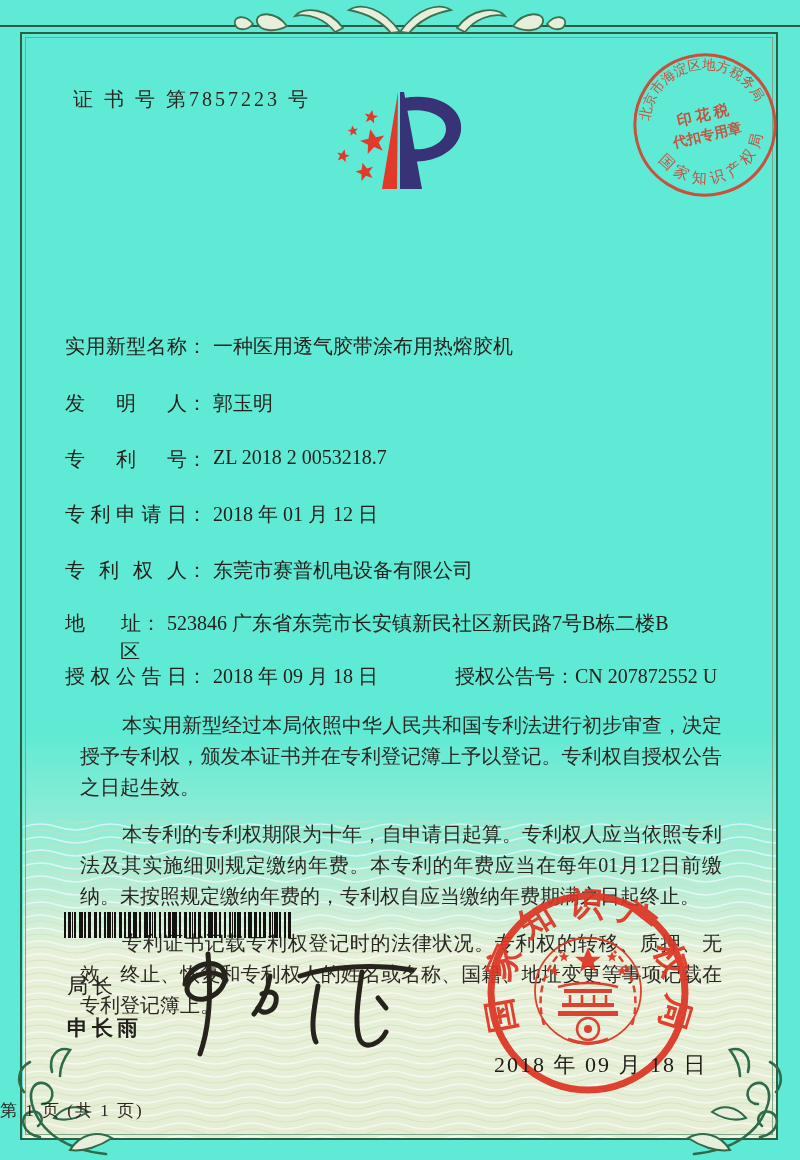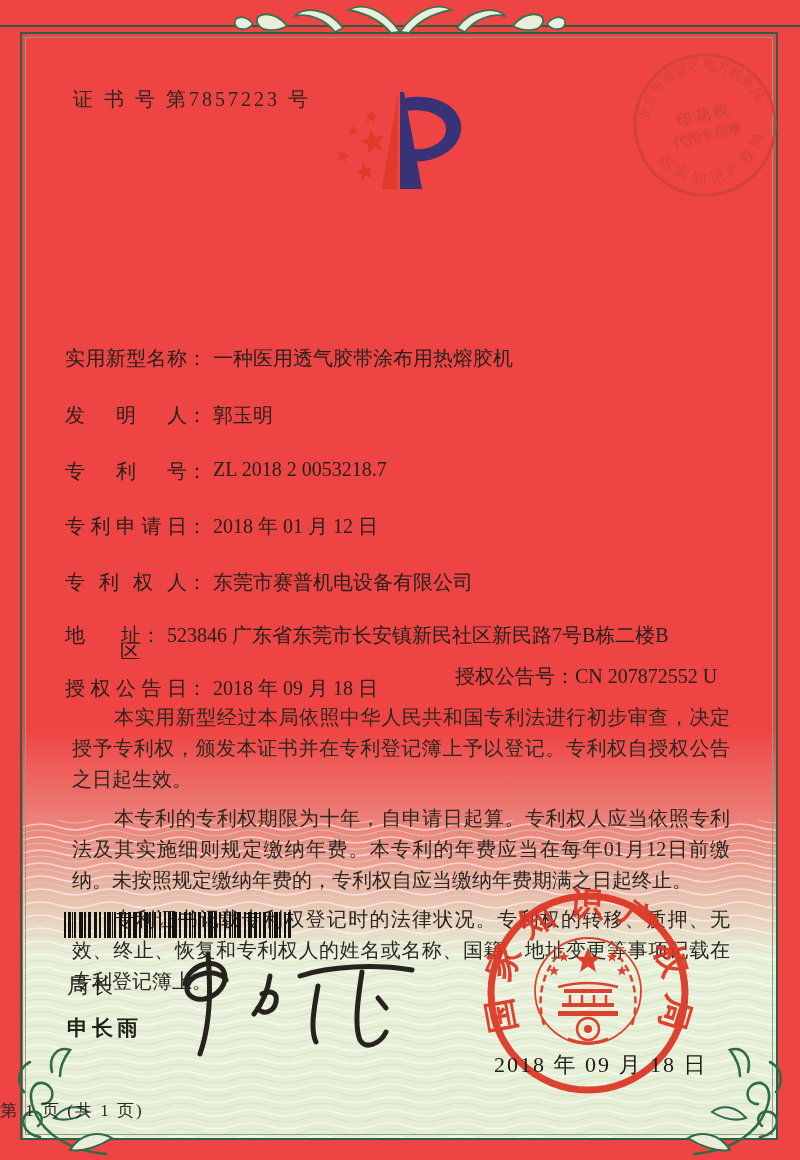--- a/index.html
+++ b/index.html
@@ -1,17 +1,17 @@
 <!DOCTYPE html>
 <html><head>
 <meta charset="utf-8">
 <style>
   html,body{margin:0;padding:0;}
   body{width:800px;height:1160px;font-family:"Liberation Serif","DejaVu Serif",serif;}
-  .page{position:relative;width:800px;height:1160px;background:#ef4444;overflow:hidden;}
+  .page{position:relative;width:800px;height:1160px;background:#5eead4;overflow:hidden;}
 
   
   .green-zone{position:absolute;left:23px;top:730px;width:754px;height:409px;
     background:linear-gradient(180deg,rgba(231,239,216,0) 0%,rgba(231,239,216,.45) 28%,#e8f0d9 55%,#e5eed5 100%);z-index:1;}
   .waves{position:absolute;left:23px;top:820px;width:754px;height:319px;z-index:2;opacity:.8;}
 
   
   .frame{position:absolute;left:20px;top:32px;width:754px;height:1104px;border:2px solid #2c5f46;z-index:3;pointer-events:none;}
   .frame .inner{position:absolute;left:3px;top:3px;right:3px;bottom:3px;border:1px solid #7fa68d;}
   .top-rule{position:absolute;left:0;top:25px;width:800px;height:2px;background:#2c5c43;z-index:3;}
@@ -26,30 +26,30 @@
   .doc-title{position:absolute;left:0;top:218px;width:800px;text-align:center;font-size:44px;font-weight:bold;letter-spacing:9px;color:#18140f;}
 
   
   .logo{position:absolute;left:330px;top:84px;width:140px;height:112px;}
 
   
   .tax-stamp{position:absolute;left:630px;top:50px;width:150px;height:150px;transform:rotate(-13deg);opacity:.92;}
   .tax-stamp text{fill:#d04532;font-family:"Liberation Serif",serif;}
 
   
-  .field-row{position:absolute;left:65px;display:flex;align-items:flex-start;font-size:20px;white-space:nowrap;margin-top:12px;}
+  .field-row{position:absolute;left:65px;display:flex;align-items:flex-start;font-size:20px;white-space:nowrap;}
   .field-row .lbl{display:inline-block;width:122px;text-align:justify;text-align-last:justify;}
   .field-row .lbl.narrow{width:76px;}
   .field-row .colon{display:inline-block;}
   .field-row .val{display:inline-block;margin-left:6px;}
   .addr-line2{position:absolute;left:120px;top:638px;font-size:20px;}
   .grant-right{position:absolute;left:455px;top:663px;font-size:20px;white-space:nowrap;}
 
   .paras{position:absolute;left:64px;top:694px;width:674px;font-size:20px;line-height:31px;text-align:justify;color:#2b2721;}
-  .paras p{margin:8px;text-indent:2.1em;}
+  .paras p{margin:16px;text-indent:2.1em;}
 
   .barcode{position:absolute;left:64px;top:912px;width:230px;height:26px;z-index:5;
     background-image:
       repeating-linear-gradient(90deg,#14120e 0 2px,transparent 2px 5px),
       repeating-linear-gradient(90deg,#14120e 0 1px,transparent 1px 8px),
       repeating-linear-gradient(90deg,transparent 0 4px,#14120e 4px 6px,transparent 6px 13px);}
 
   .officer-title{position:absolute;left:67px;top:972px;font-size:21px;letter-spacing:4px;color:#23211c;text-align:center;}
   .officer-name{position:absolute;left:67px;top:1014px;font-size:21px;letter-spacing:4px;color:#23211c;font-weight:bold;}
   .signature{position:absolute;left:150px;top:942px;width:290px;height:118px;z-index:6;}

